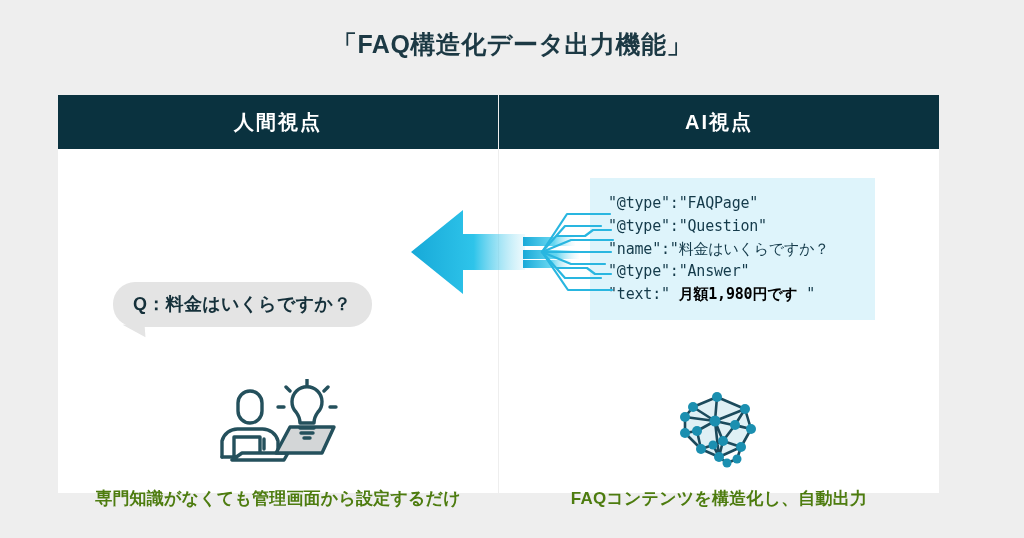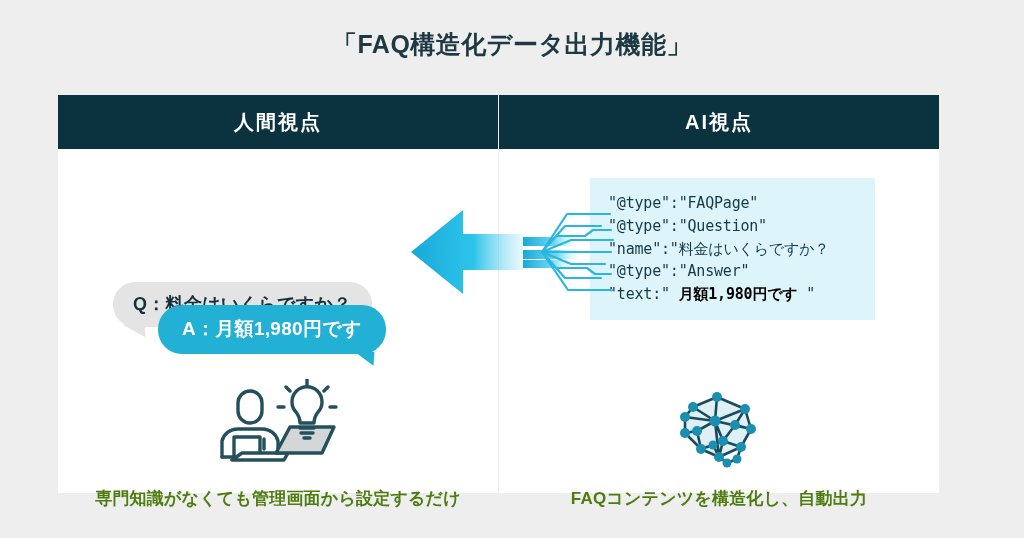--- a/index.html
+++ b/index.html
@@ -167,21 +167,20 @@
 
 <div id="stage">
 
   <div id="title">「FAQ構造化データ出力機能」</div>
 
   <div class="panel" id="panel-left">
     <div class="panel-header">人間視点</div>
     <div class="panel-body">
 
       <div id="bubble-q">Q：料金はいくらですか？</div>
-      <div id="bubble-a">A：月額1,980円です</div>
 
       <svg id="icon-human" viewBox="0 0 132 92">
         <g fill="none" stroke="#24505c" stroke-width="3.4" stroke-linecap="round" stroke-linejoin="round">
 
           <rect x="26" y="12" width="24" height="32" rx="12"></rect>
 
           <path d="M10 78 L10 62 A16 16 0 0 1 26 50 L50 50 A16 16 0 0 1 66 62 L66 70"></path>
 
           <path d="M10 78 L26 78"></path>
 

